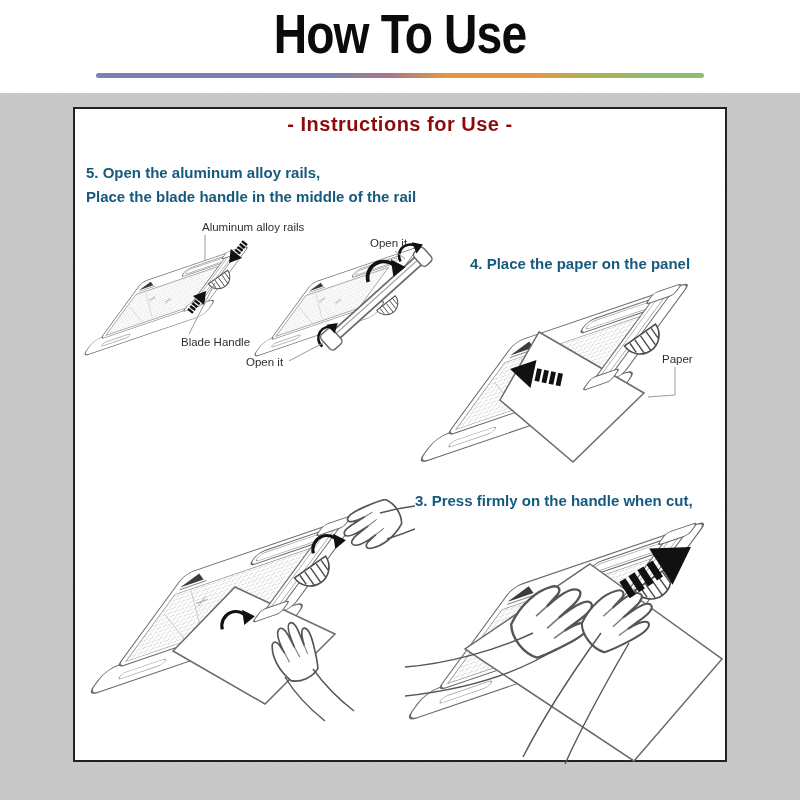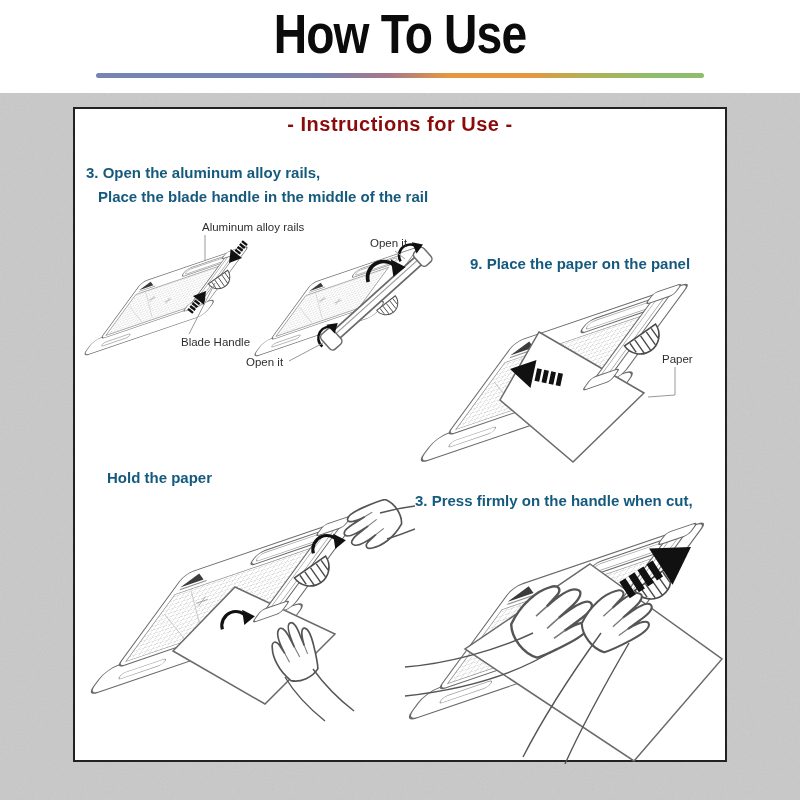--- a/index.html
+++ b/index.html
@@ -18,21 +18,21 @@
   .divider{position:absolute;left:96px;top:73px;width:608px;height:5px;border-radius:3px;
            background:linear-gradient(to right,
              var(--divider-left) 0%, var(--divider-left) 36%,
              #a5788a 48%, var(--divider-mid) 58%, var(--divider-mid) 72%,
              #b3b055 80%, var(--divider-right) 92%, var(--divider-right) 100%);}
   .panel{position:absolute;left:73px;top:107px;width:654px;height:655px;box-sizing:border-box;
          background:#ffffff;border:2px solid #222222;}
   .heading{position:absolute;left:0;top:4px;width:100%;text-align:center;
            font-size:20px;font-weight:bold;color:var(--heading);letter-spacing:0.5px;}
   .step-text{position:absolute;font-size:15px;font-weight:bold;color:var(--step-text);line-height:24px;white-space:nowrap;}
-  .step-text .l2{margin-left:12px;}
+  .step-text .l2{margin-left:0;}
   .s1{left:11px;top:52px;}
   .s2{left:395px;top:143px;}
   .s3{left:20px;top:357px;}
   .s4{left:340px;top:380px;}
   svg.illu{position:absolute;overflow:hidden;}
   .i1{left:2px;top:108px;width:400px;height:230px;}
   .i2{left:340px;top:165px;width:314px;height:195px;}
   .i3{left:10px;top:390px;width:330px;height:225px;}
   .i4{left:330px;top:400px;width:324px;height:255px;}
   svg .lbl{font-family:"Liberation Sans",sans-serif;font-size:11.5px;fill:#2e2e2e;}
@@ -111,28 +111,27 @@
     </svg>
   </div>
 
   <h1 class="title">How To Use</h1>
   <div class="divider"></div>
 
   <div class="panel">
     <div class="heading">- Instructions for Use -</div>
 
     <div class="step-text s1">
-      <div>3. Open the aluminum alloy rails,</div>
+      <div>5. Open the aluminum alloy rails,</div>
       <div class="l2">Place the blade handle in the middle of the rail</div>
     </div>
     <div class="step-text s2">
-      <div>9. Place the paper on the panel</div>
+      <div>4. Place the paper on the panel</div>
     </div>
     <div class="step-text s3">
-      <div class="l2">Hold the paper</div>
     </div>
     <div class="step-text s4">
       <div>3. Press firmly on the handle when cut,</div>
     </div>
 
     <svg class="illu i1" viewBox="0 0 400 230">
 
       <g transform="matrix(0.5104,-0.174,-0.319,0.435,65,65)">
         <use href="#cutter-base"></use>
           <use href="#rail"></use>

